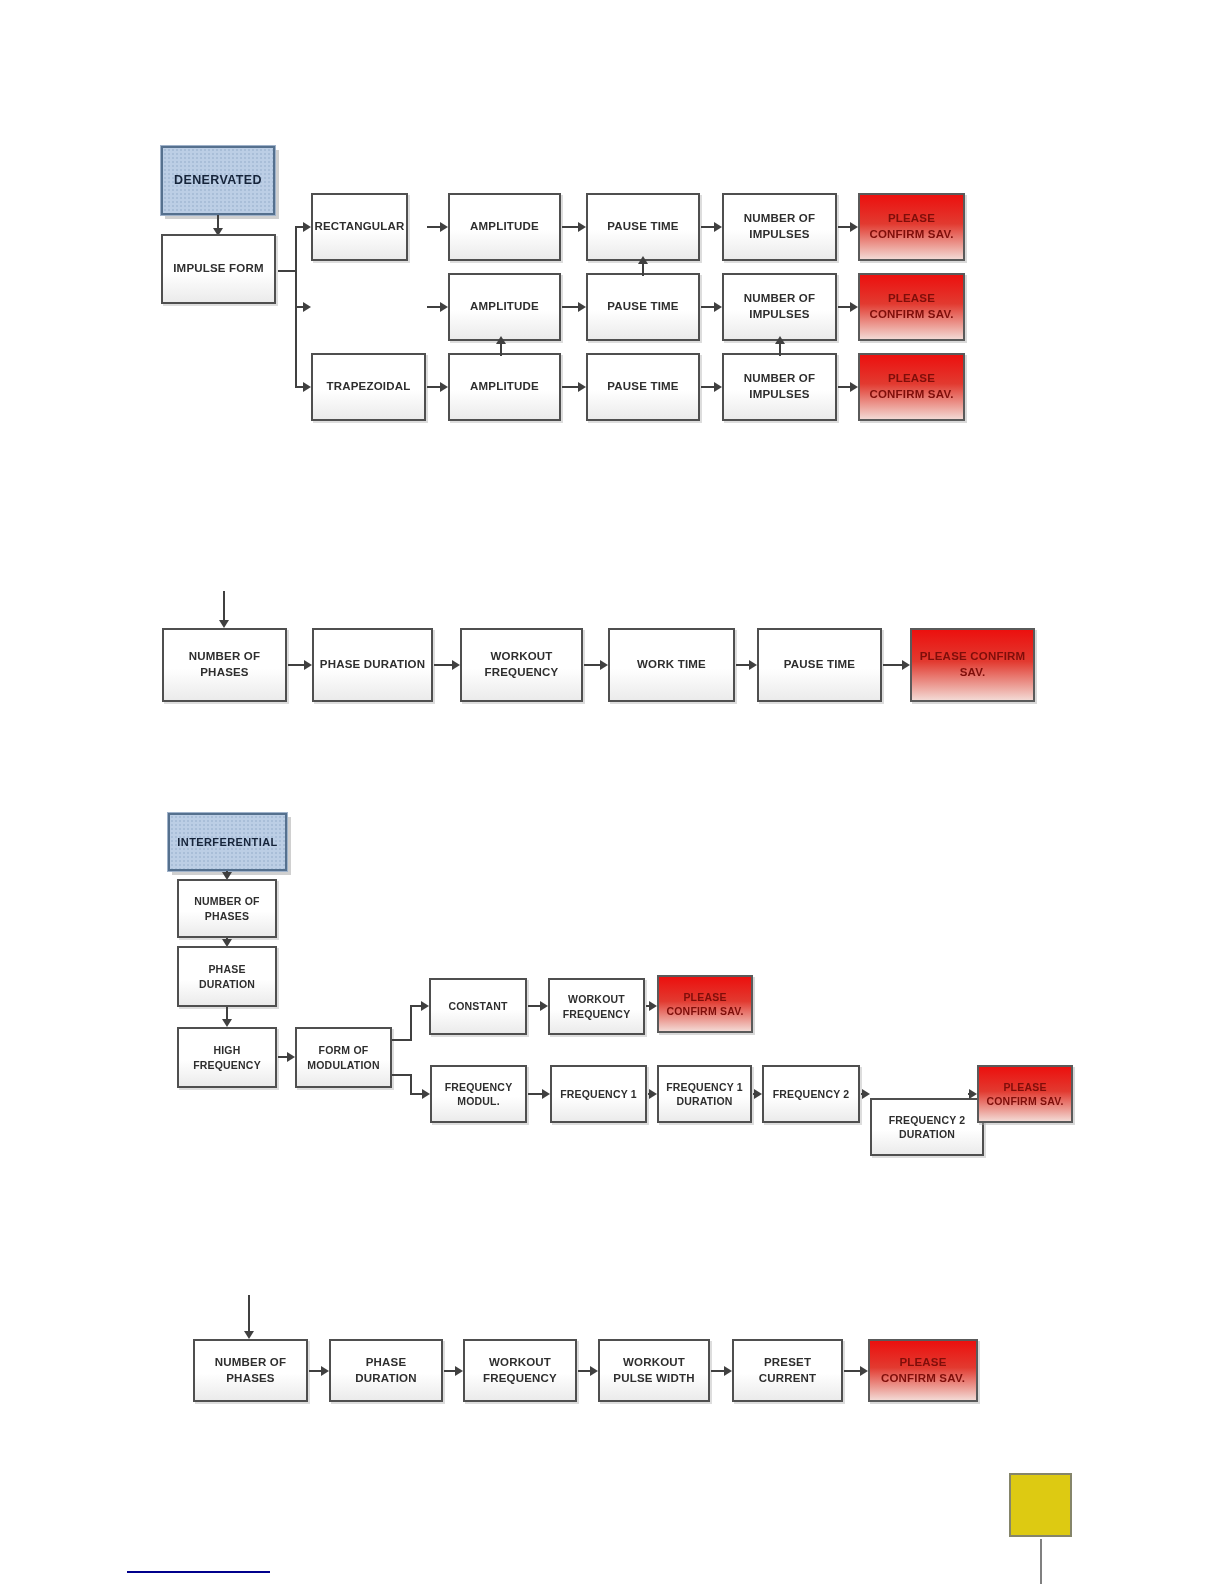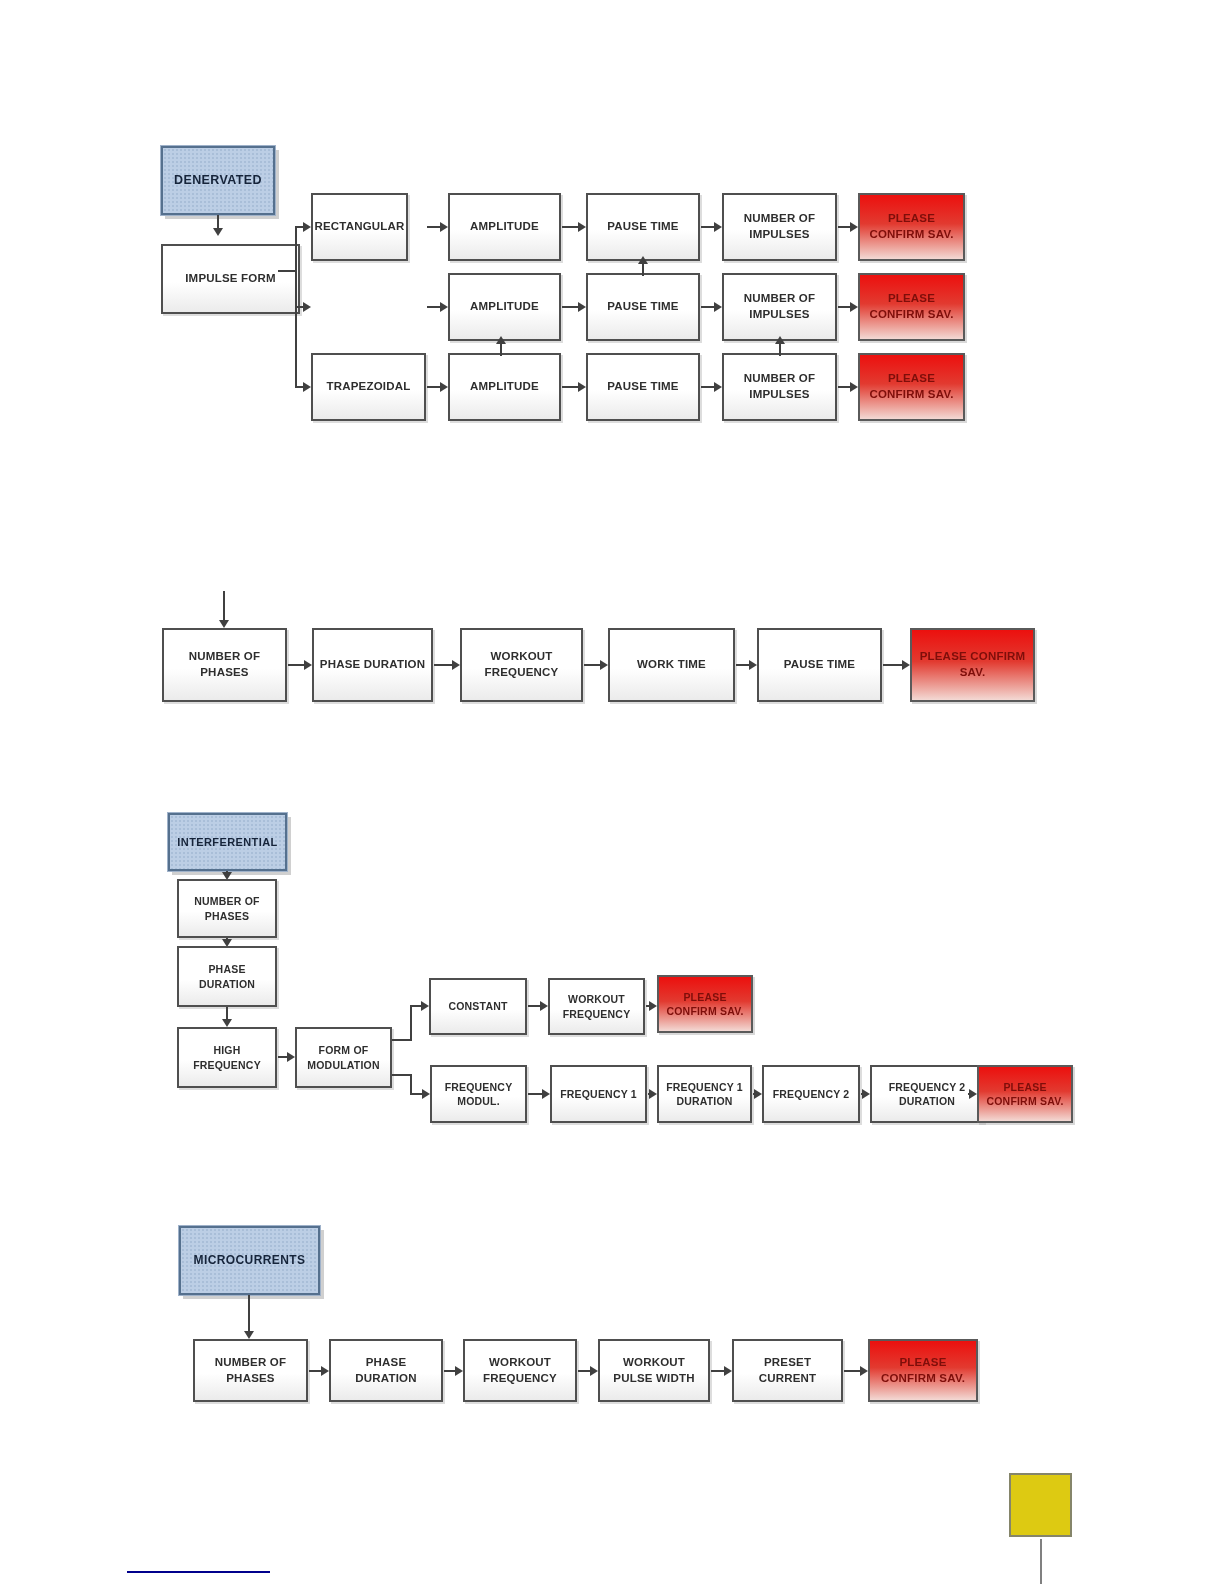--- a/index.html
+++ b/index.html
@@ -34,21 +34,21 @@
   .line-v{position:absolute;width:2px;background:#404040;}
   .marker-square{position:absolute;box-sizing:border-box;}
 </style>
 </head>
 <body>
 
 <div class="page">
 
   <div class="node cat" style="left:161px;top:146px;width:114px;height:69px">DENERVATED</div>
   <div class="arrow-v" style="left:217px;top:215px;height:13px"></div>
-  <div class="node step" style="left:161px;top:244px;width:139px;height:70px">IMPULSE FORM</div>
+  <div class="node step" style="left:161px;top:234px;width:115px;height:70px">IMPULSE FORM</div>
 
   <div class="line-h" style="left:278px;top:270px;width:18px"></div>
   <div class="line-v" style="left:295px;top:226px;height:162px"></div>
   <div class="arrow-h" style="left:296px;top:226px;width:7px"></div>
   <div class="arrow-h" style="left:296px;top:306px;width:7px"></div>
   <div class="arrow-h" style="left:296px;top:386px;width:7px"></div>
 
   <div class="node step" style="left:311px;top:193px;width:97px;height:68px">RECTANGULAR</div>
   <div class="arrow-h" style="left:427px;top:226px;width:13px"></div>
   <div class="node step" style="left:448px;top:193px;width:113px;height:68px">AMPLITUDE</div>
@@ -121,25 +121,24 @@
   <div class="node end small" style="left:657px;top:975px;width:96px;height:58px">PLEASE CONFIRM SAV.</div>
 
   <div class="node step small" style="left:430px;top:1065px;width:97px;height:58px">FREQUENCY MODUL.</div>
   <div class="arrow-h" style="left:528px;top:1093px;width:14px"></div>
   <div class="node step small" style="left:550px;top:1065px;width:97px;height:58px">FREQUENCY 1</div>
   <div class="arrow-h" style="left:648px;top:1093px;width:1px"></div>
   <div class="node step small" style="left:657px;top:1065px;width:95px;height:58px">FREQUENCY 1 DURATION</div>
   <div class="arrow-h" style="left:753px;top:1093px;width:1px"></div>
   <div class="node step small" style="left:762px;top:1065px;width:98px;height:58px">FREQUENCY 2</div>
   <div class="arrow-h" style="left:861px;top:1093px;width:1px"></div>
-  <div class="node step small" style="left:870px;top:1065px;width:114px;height:58px">FREQUENCY 2 DURATION</div>
+  <div class="node step small" style="left:870px;top:1098px;width:114px;height:58px">FREQUENCY 2 DURATION</div>
   <div class="arrow-h" style="left:968px;top:1093px;width:1px"></div>
   <div class="node end small" style="left:977px;top:1065px;width:96px;height:58px">PLEASE CONFIRM SAV.</div>
 
-  <div class="node cat" style="left:179px;top:1226px;width:141px;height:69px;font-size:12px">MICROCURRENTS</div>
   <div class="arrow-v" style="left:248px;top:1295px;height:36px"></div>
 
   <div class="node step" style="left:193px;top:1339px;width:115px;height:63px">NUMBER OF PHASES</div>
   <div class="arrow-h" style="left:309px;top:1370px;width:12px"></div>
   <div class="node step" style="left:329px;top:1339px;width:114px;height:63px">PHASE DURATION</div>
   <div class="arrow-h" style="left:444px;top:1370px;width:11px"></div>
   <div class="node step" style="left:463px;top:1339px;width:114px;height:63px">WORKOUT FREQUENCY</div>
   <div class="arrow-h" style="left:578px;top:1370px;width:12px"></div>
   <div class="node step" style="left:598px;top:1339px;width:112px;height:63px">WORKOUT PULSE WIDTH</div>
   <div class="arrow-h" style="left:711px;top:1370px;width:13px"></div>

